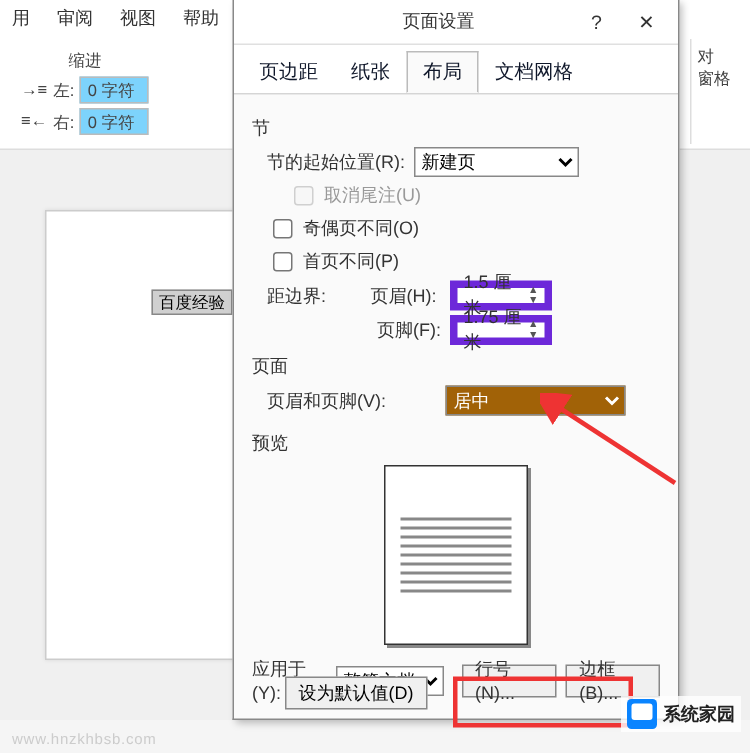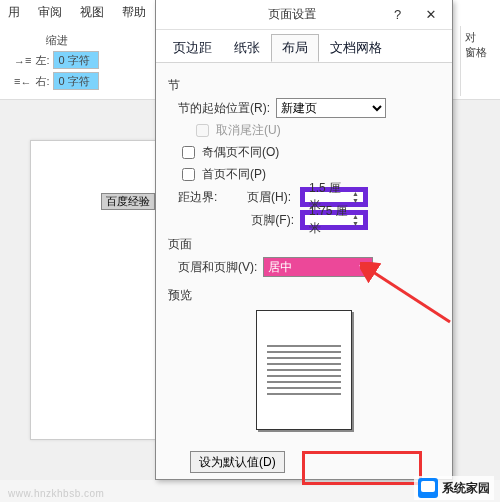--- a/index.html
+++ b/index.html
@@ -30,21 +30,21 @@
 
   .dlgbody { padding: 8px 12px; color: #333; }
   .section-title { font-size: 12px; margin: 6px 0 4px 0; }
   .row { display: flex; align-items: center; gap: 6px; margin: 3px 0; }
   .row.indent { padding-left: 10px; }
   .row.indent2 { padding-left: 24px; }
   .lbl { font-size: 12px; }
   select, input[type=text] { border: 1px solid #888; background: #fff; font-size: 12px; height: 20px; }
   .sel-wide { width: 110px; }
   .sel-mid { width: 80px; }
-  .sel-hl { background: #ec4899; color: #fff; width: 110px; }
+  .sel-hl { background: #a16207; color: #fff; width: 120px; margin-left: 34px; }
   .chk { display: inline-flex; align-items: center; gap: 4px; font-size: 12px; }
   .chk input { width: 13px; height: 13px; }
   .spinarrow { border: 5px solid #6d28d9; background: #fff; width: 68px; height: 20px; display: inline-flex; align-items: center; padding: 0 4px; font-size: 12px; justify-content: space-between; }
   .spinarrow .arrows { display: flex; flex-direction: column; font-size: 7px; line-height: 7px; color: #555; }
 
   .preview-box { margin: 6px auto 6px auto; width: 96px; height: 120px; border: 1px solid #333; box-shadow: 2px 2px 0 #888; background: #fff; padding: 16px 10px; display: flex; flex-direction: column; justify-content: center; gap: 4px; }
   .preview-box div { height: 2px; background: #888; }
 
   .bottom-row { display: flex; align-items: center; gap: 6px; margin-top: 8px; }
   .btn { border: 1px solid #888; background: #f0f0f0; padding: 2px 8px; font-size: 12px; height: 22px; display: inline-flex; align-items: center; }
@@ -55,21 +55,21 @@
 
   
   .arrow { position: absolute; top: 262px; left: 360px; pointer-events: none; }
   .arrow svg { width: 100px; height: 70px; }
 
   
   .right-panel { position: absolute; top: 26px; right: 0; width: 40px; height: 70px; background: #fff; border-left: 1px solid #ddd; font-size: 11px; color: #444; padding: 4px; }
 
   
   .watermark { position: absolute; bottom: 3px; left: 8px; font-size: 10px; color: #ccc; letter-spacing: 0.5px; }
-  .logo { position: absolute; bottom: 2px; right: 6px; display: flex; align-items: center; gap: 4px; background: rgba(255,255,255,0.8); padding: 2px 4px; }
+  .logo { position: absolute; bottom: 14px; right: 6px; display: flex; align-items: center; gap: 4px; background: rgba(255,255,255,0.8); padding: 2px 4px; }
   .logo-icon { width: 20px; height: 20px; background: #0a84ff; border-radius: 3px; position: relative; }
   .logo-icon::after { content:''; position:absolute; inset:3px 3px 6px 3px; background:#fff; border-radius:2px; }
   .logo-text { font-size: 12px; color: #222; font-weight: 600; }
 </style>
 </head>
 <body>
 
 <div class="ribbon">
   <div class="ribbon-tabs">
     <span>用</span>
@@ -180,20 +180,29 @@
         <div></div>
         <div></div>
         <div></div>
         <div></div>
         <div></div>
         <div></div>
         <div></div>
         <div></div>
     </div>
 
+    <div class="bottom-row">
+      <span class="lbl">应用于(Y):</span>
+      <select class="sel-mid">
+        <option>整篇文档</option>
+      </select>
+      <span class="spacer"></span>
+      <span class="btn">行号(N)...</span>
+      <span class="btn">边框(B)...</span>
+    </div>
   </div>
 
   <div class="footer">
     <span class="btn">设为默认值(D)</span>
     <span class="spacer"></span>
   </div>
   <div class="red-box"></div>
 </div>
 
 <div class="arrow">

